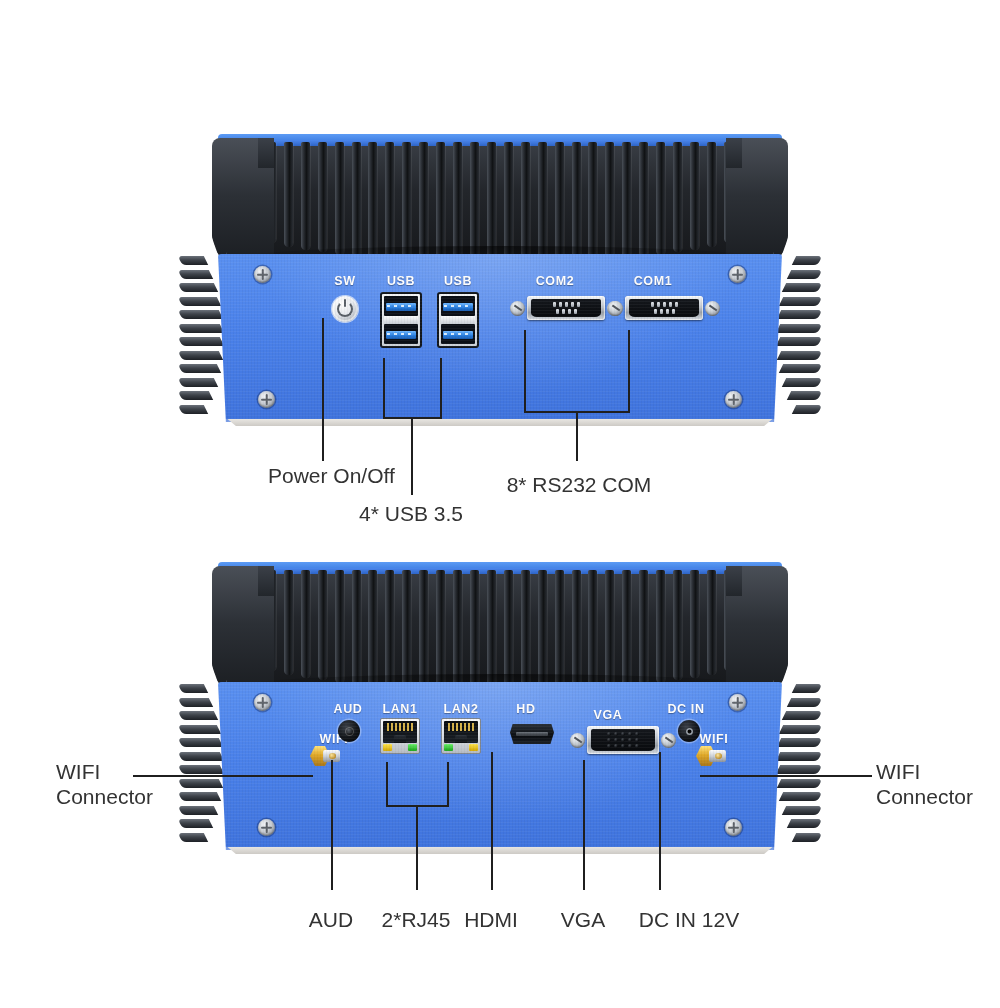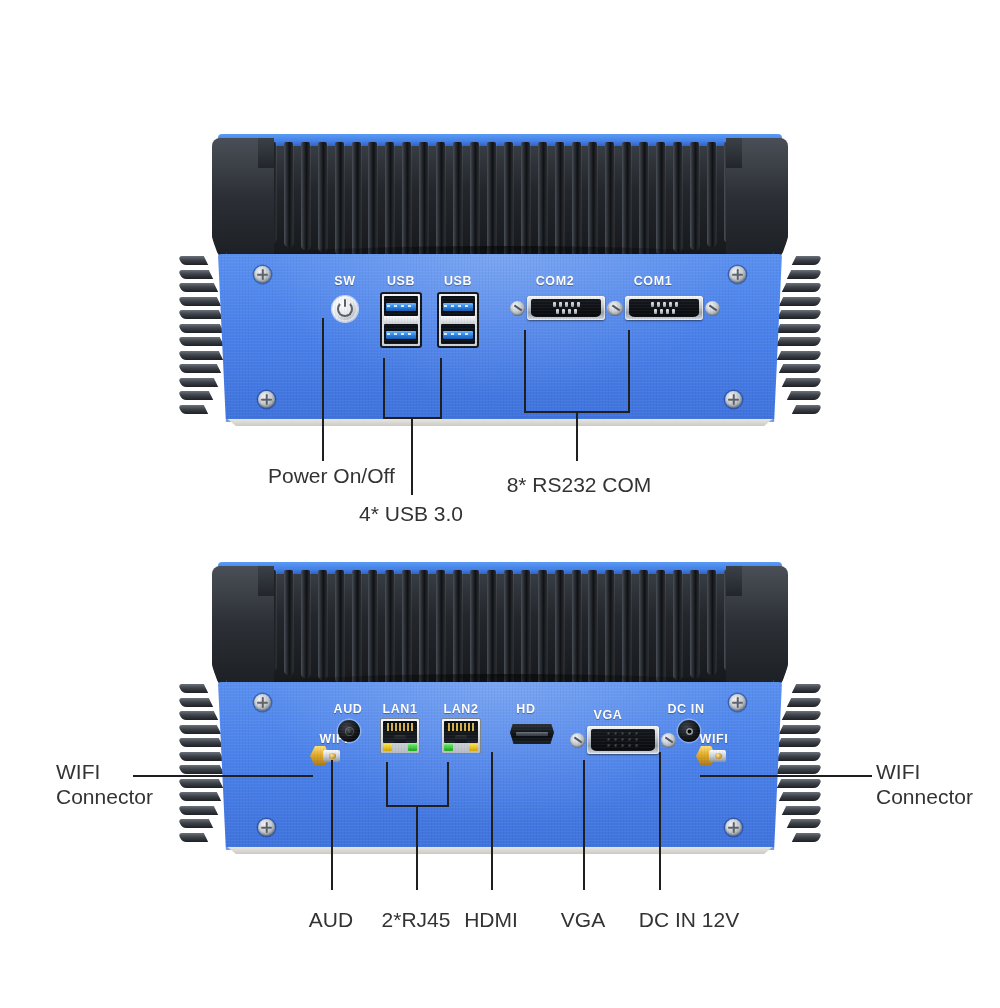--- a/index.html
+++ b/index.html
@@ -583,21 +583,21 @@
   <div class="lead v" style="left:440px; top:358px; height:60px;"></div>
   <div class="lead h" style="left:383px; top:417px; width:59px;"></div>
   <div class="lead v" style="left:411px; top:417px; height:78px;"></div>
 
   <div class="lead v" style="left:524px; top:330px; height:82px;"></div>
   <div class="lead v" style="left:628px; top:330px; height:82px;"></div>
   <div class="lead h" style="left:524px; top:411px; width:106px;"></div>
   <div class="lead v" style="left:576px; top:411px; height:50px;"></div>
 
   <div class="callout" style="left:253px; top:464px;margin-left:15px;">Power On/Off</div>
-  <div class="callout center" style="left:411px; top:502px;">4* USB 3.0</div>
+  <div class="callout center" style="left:411px; top:502px;">4* USB 3.5</div>
   <div class="callout center" style="left:579px; top:473px;">8* RS232 COM</div>
 
   <div class="device" id="device-bottom">
 
     <div class="heatsink">
       <div class="hs-base"></div>
       <div class="hs-topedge"></div>
       <div class="fin-gap"></div>
       <div class="fins" id="fins-bottom">
           <div class="fin" style="height: 98px; align-self: flex-start;"></div>

